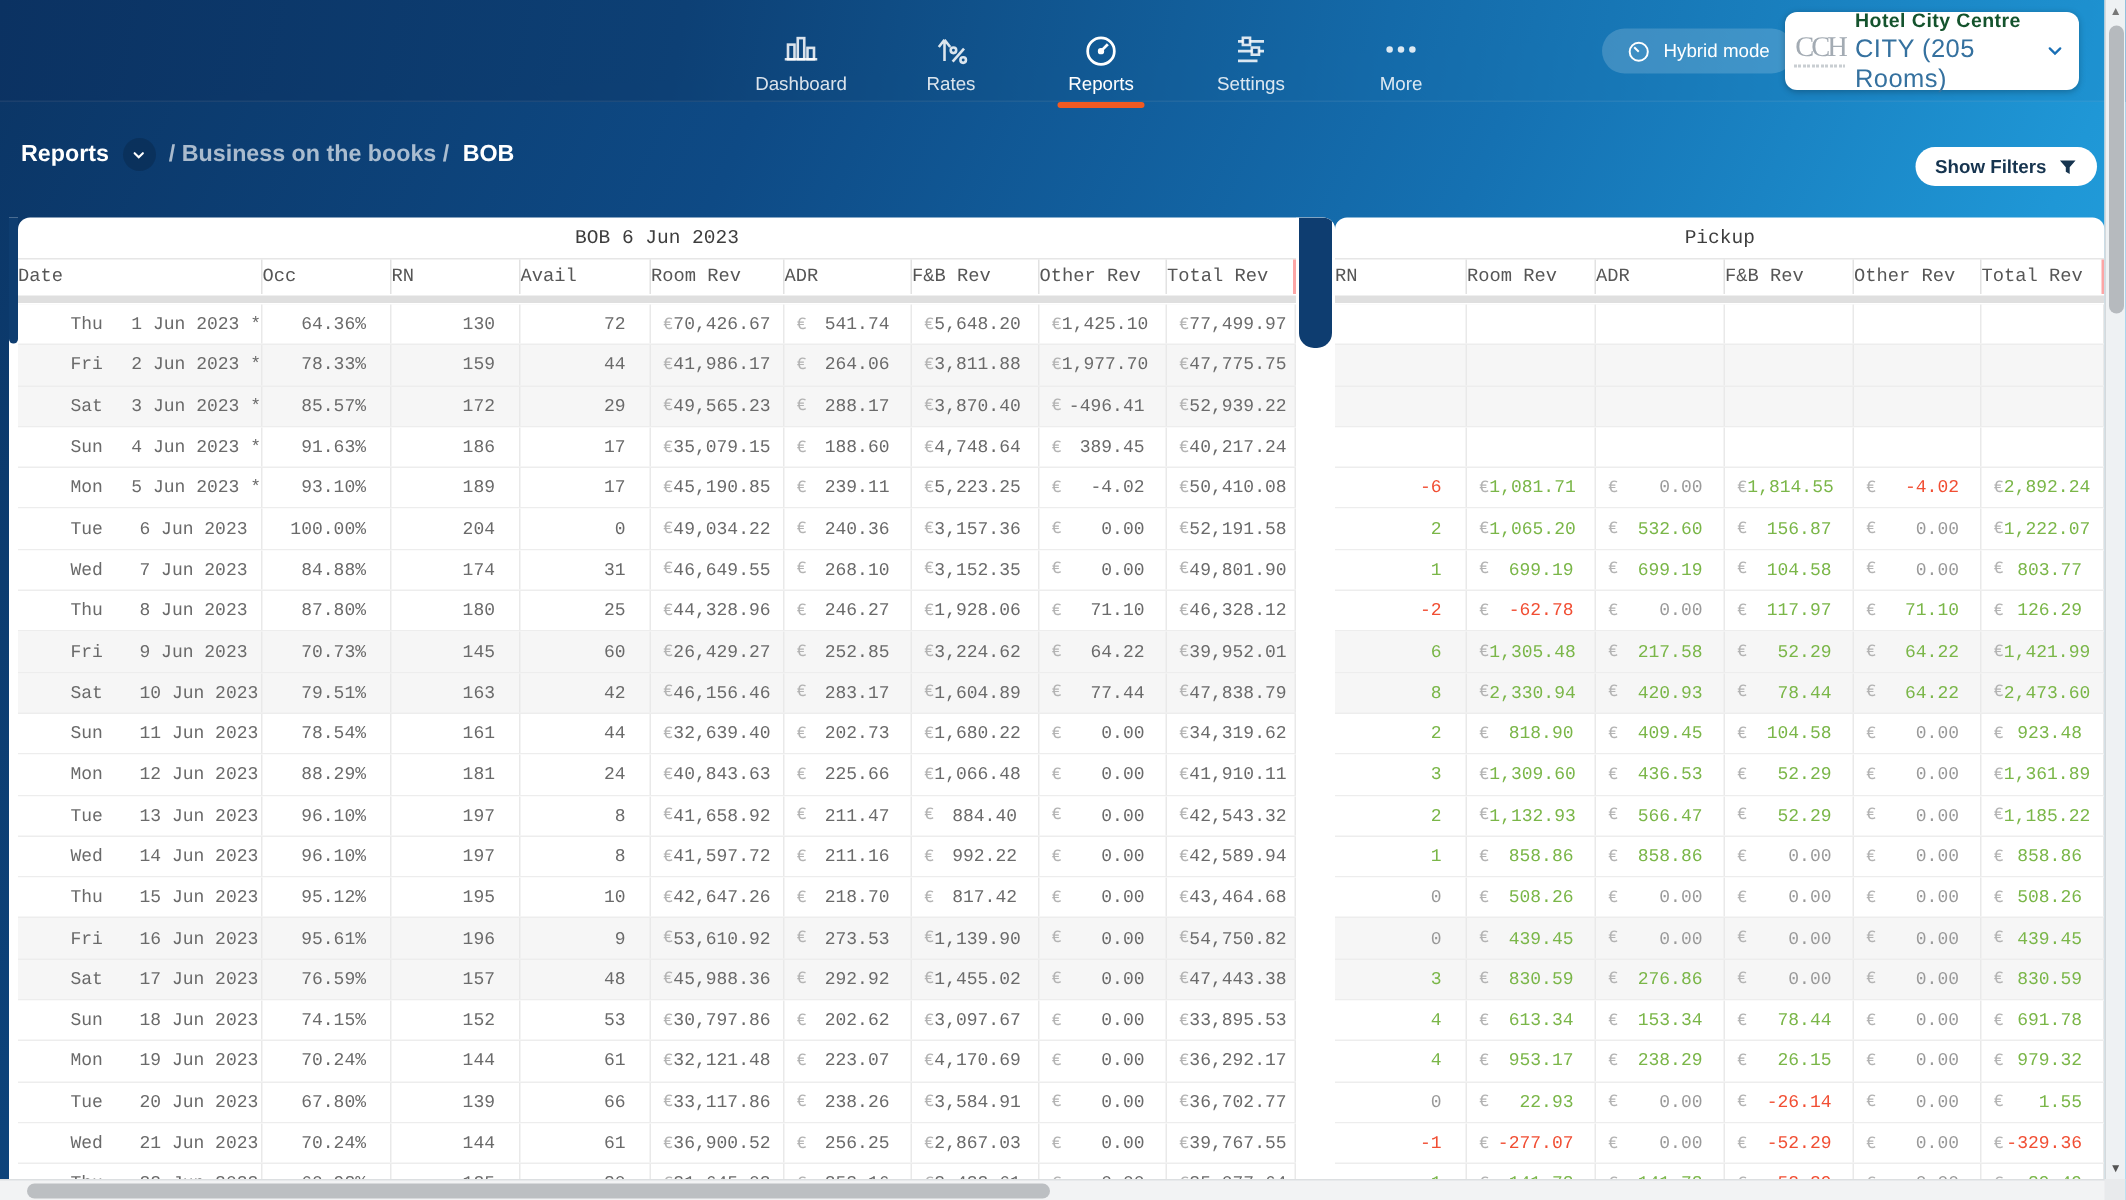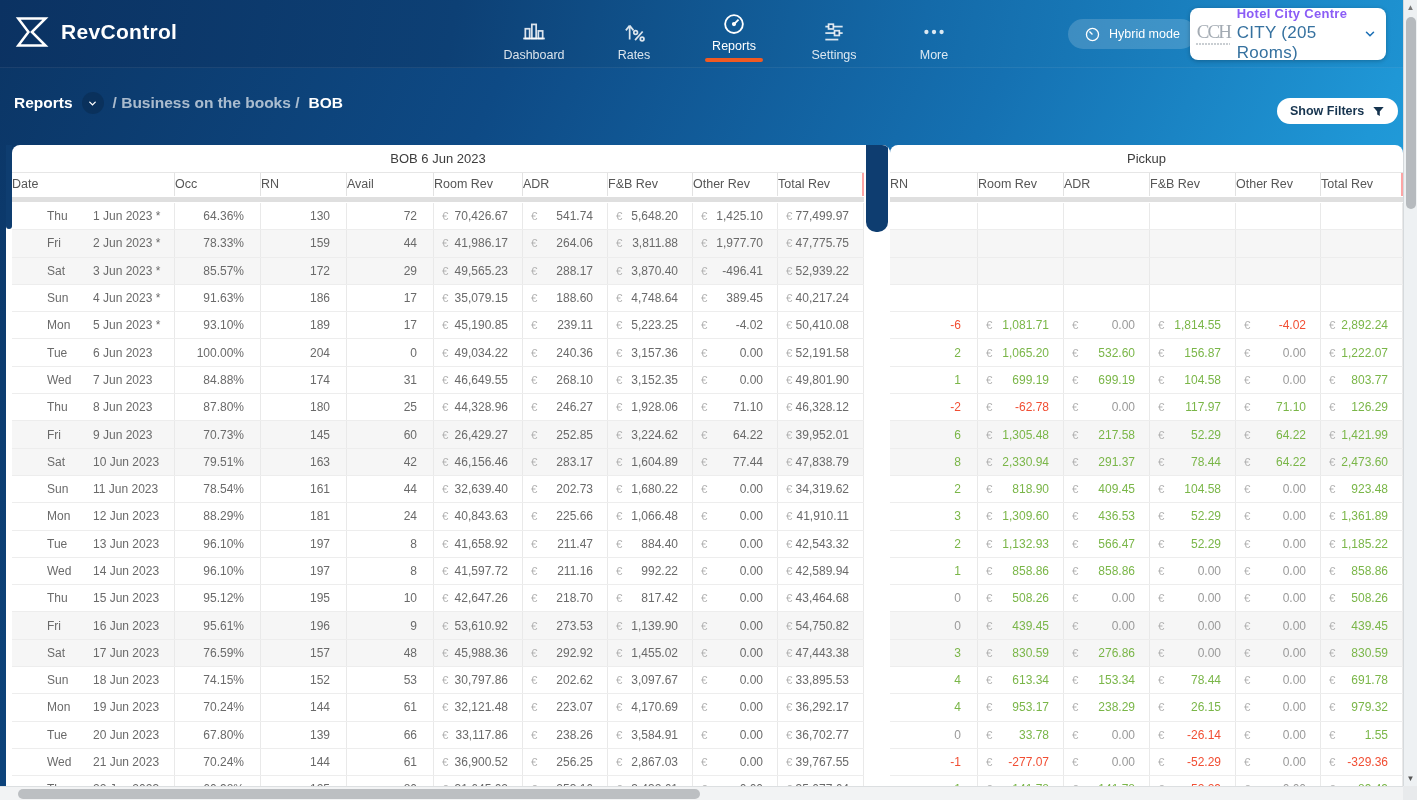--- a/index.html
+++ b/index.html
@@ -8,48 +8,48 @@
     position:relative;
     font-family:"Liberation Sans", sans-serif;
     background:linear-gradient(115deg,#0b3565 0%,#0e4a85 30%,#1571b2 58%,#1f97d6 80%,#2bafe7 100%);
   }
   
   .topbar { position:absolute; left:0; top:0; width:1417px; height:68px;
     background:linear-gradient(100deg,#0b3262 0%,#0d4075 32%,#146aa9 65%,#1e93d2 100%);
     border-bottom:1px solid rgba(255,255,255,.07); }
   .logo { position:absolute; left:14px; top:15px; display:flex; align-items:center; gap:9px; color:#fff; }
   .logo-text { font-size:21px; font-weight:600; letter-spacing:.3px; }
-  .nav { position:absolute; left:503px; top:10px; display:flex; gap:38px;align-items:flex-end; }
+  .nav { position:absolute; left:503px; top:20px; display:flex; gap:38px; }
   .nav-item { display:flex; flex-direction:column; align-items:center; color:rgba(255,255,255,.85);
     cursor:pointer; min-width:62px; }
   .nav-item .lbl { font-size:12.5px; margin-top:3px; }
   .nav-item.active { color:#fff; }
   .nav-underline { width:58px; height:4px; border-radius:2px; background:#f15a22; margin-top:5px; }
   .hybrid { position:absolute; left:1068px; top:19px; height:30px; padding:0 16px; border-radius:15px;
     background:rgba(255,255,255,.17); display:flex; align-items:center; gap:8px; color:#fff; font-size:12.5px; cursor:pointer; }
   .hotel { position:absolute; left:1190px; top:8px; width:196px; height:52px; background:#fff; border-radius:8px;
     box-shadow:0 1px 4px rgba(0,0,0,.25); display:flex; align-items:center; cursor:pointer; }
   .monogram { width:54px; text-align:center; color:#a3abb3; font-family:"Liberation Serif", serif;
     font-size:19px; letter-spacing:-2px; line-height:14px; padding-top:2px; }
   .monogram .mini-line { display:block; margin:4px auto 0; width:34px; height:2px;
     background:repeating-linear-gradient(90deg,#c9ced2 0 2px,transparent 2px 3px); }
-  .hotel-name { font-size:13px; font-weight:700; color:#8b5cf6; letter-spacing:.3px; }
+  .hotel-name { font-size:13px; font-weight:700; color:#14532d; letter-spacing:.3px; }
   .hotel-sub { font-size:17px; color:#35719f; letter-spacing:.3px; margin-top:2px; }
   .hotel-chevron { margin-left:auto; margin-right:9px; color:#1a6fb5; }
   
   .crumbs { position:absolute; left:14px; top:92px; display:flex; align-items:center; gap:9px; }
   .crumb-root,.crumb-current { color:#fff; font-size:15.5px; font-weight:700; cursor:pointer; }
   .crumb-circle { width:22px; height:22px; border-radius:50%; background:rgba(9,42,79,.55);
     display:flex; align-items:center; justify-content:center; cursor:pointer; }
   .crumb-path { color:rgba(255,255,255,.65); font-size:15.5px; font-weight:600; }
   .show-filters { position:absolute; left:1277px; top:98px; height:26px; padding:0 13px; border-radius:13px;
     background:#fff; display:flex; align-items:center; gap:8px; font-size:12.5px; font-weight:700;
     color:#16344f; cursor:pointer; }
   
-  .card { position:absolute; top:145px; background:#fff; border-radius:8px 8px 0 0; overflow:hidden; height:641px; }
+  .card { position:absolute; top:145px; background:#fff; border-radius:8px 8px 0 0; overflow:hidden; height:641px;font-family:Liberation Mono, monospace; }
   .card-left  { left:12px;  width:878px; }
   .card-right { left:890px; width:513px; }
   .tbl-title { height:28px; line-height:28px; text-align:center; font-size:13px; color:#3d3d3d;
     border-bottom:1px solid #e6e6e6; }
   .hdr-row { display:flex; height:23px; }
   .hdr-cell { font-size:12.5px; color:#565656; text-align:left; line-height:23px;
     border-right:1px solid #e2e2e2; overflow:hidden; white-space:nowrap; }
   .hdr-cell:last-child { border-right:2px solid #fca5a5; }
   .band { height:7px; background:#dfdfdf; border-top:1px solid #fff; border-bottom:1px solid #fff; }
   .rows { position:relative; }
@@ -83,28 +83,20 @@
   .hscroll { position:absolute; left:0; top:786px; width:1417px; height:14px; background:#f2f3f4; border-top:1px solid #dcdfe1; }
   .hscroll .thumb { position:absolute; left:18px; top:2px; width:682px; height:10px; background:#bcbfc2; border-radius:5px; cursor:grab; }
   .hscroll .arrow-right { position:absolute; right:5px; top:2px; font-size:8px; color:#444; }
   .corner { position:absolute; left:1403px; top:786px; width:14px; height:14px; background:#e8eaec; }
   svg { display:block; }
 </style>
 </head>
 <body>
 
 <div class="topbar">
-  <div class="logo">
-    <span>
-      <svg width="38" height="34" viewBox="0 0 32 30">
-          <path d="M3 3 L27 3 L15 15 L27 27 L3 27 L12 15 Z" fill="none" stroke="#ffffff" stroke-width="2.2" stroke-linejoin="miter"></path>
-        </svg>
-    </span>
-    <span class="logo-text">RevControl</span>
-  </div>
 
   <div class="nav">
     <div class="nav-item">
       <span>
         <svg width="26" height="26" viewBox="0 0 24 24" fill="none" stroke="rgba(255,255,255,.85)" stroke-width="1.6">
           <rect x="4" y="9" width="4" height="9"></rect>
             <rect x="10" y="5" width="4" height="13"></rect>
             <rect x="16" y="11" width="4" height="7"></rect>
             <line x1="2" y1="18" x2="22" y2="18"></line>
           </svg>
@@ -1029,21 +1021,21 @@
         </div>
       </div>
       <div class="row shade">
         <div class="cell num pw0 pos">8</div>
         <div class="cell money pw1">
           <span class="eur">€</span>
           <span class="pos">2,330.94</span>
         </div>
         <div class="cell money pw2">
           <span class="eur">€</span>
-          <span class="pos">291.37</span>
+          <span class="pos">420.93</span>
         </div>
         <div class="cell money pw3">
           <span class="eur">€</span>
           <span class="pos">78.44</span>
         </div>
         <div class="cell money pw4">
           <span class="eur">€</span>
           <span class="pos">64.22</span>
         </div>
         <div class="cell money pw5">
@@ -1255,21 +1247,21 @@
         </div>
         <div class="cell money pw5">
           <span class="eur">€</span>
           <span class="pos">979.32</span>
         </div>
       </div>
       <div class="row">
         <div class="cell num pw0 zero">0</div>
         <div class="cell money pw1">
           <span class="eur">€</span>
-          <span class="pos">33.78</span>
+          <span class="pos">22.93</span>
         </div>
         <div class="cell money pw2">
           <span class="eur">€</span>
           <span class="zero">0.00</span>
         </div>
         <div class="cell money pw3">
           <span class="eur">€</span>
           <span class="neg">-26.14</span>
         </div>
         <div class="cell money pw4">

